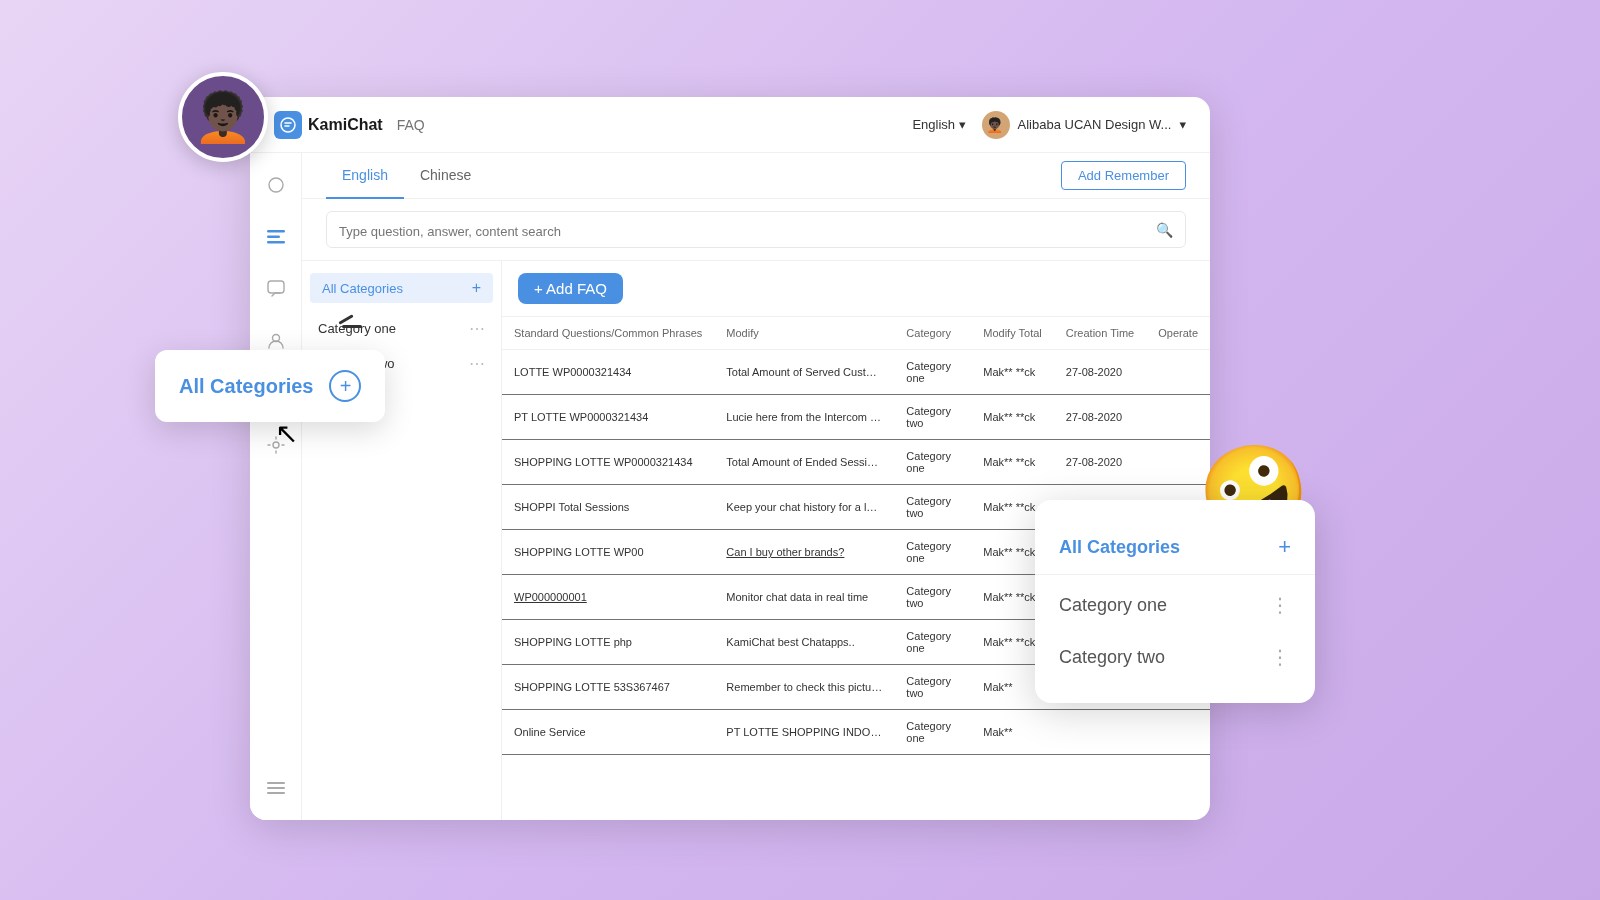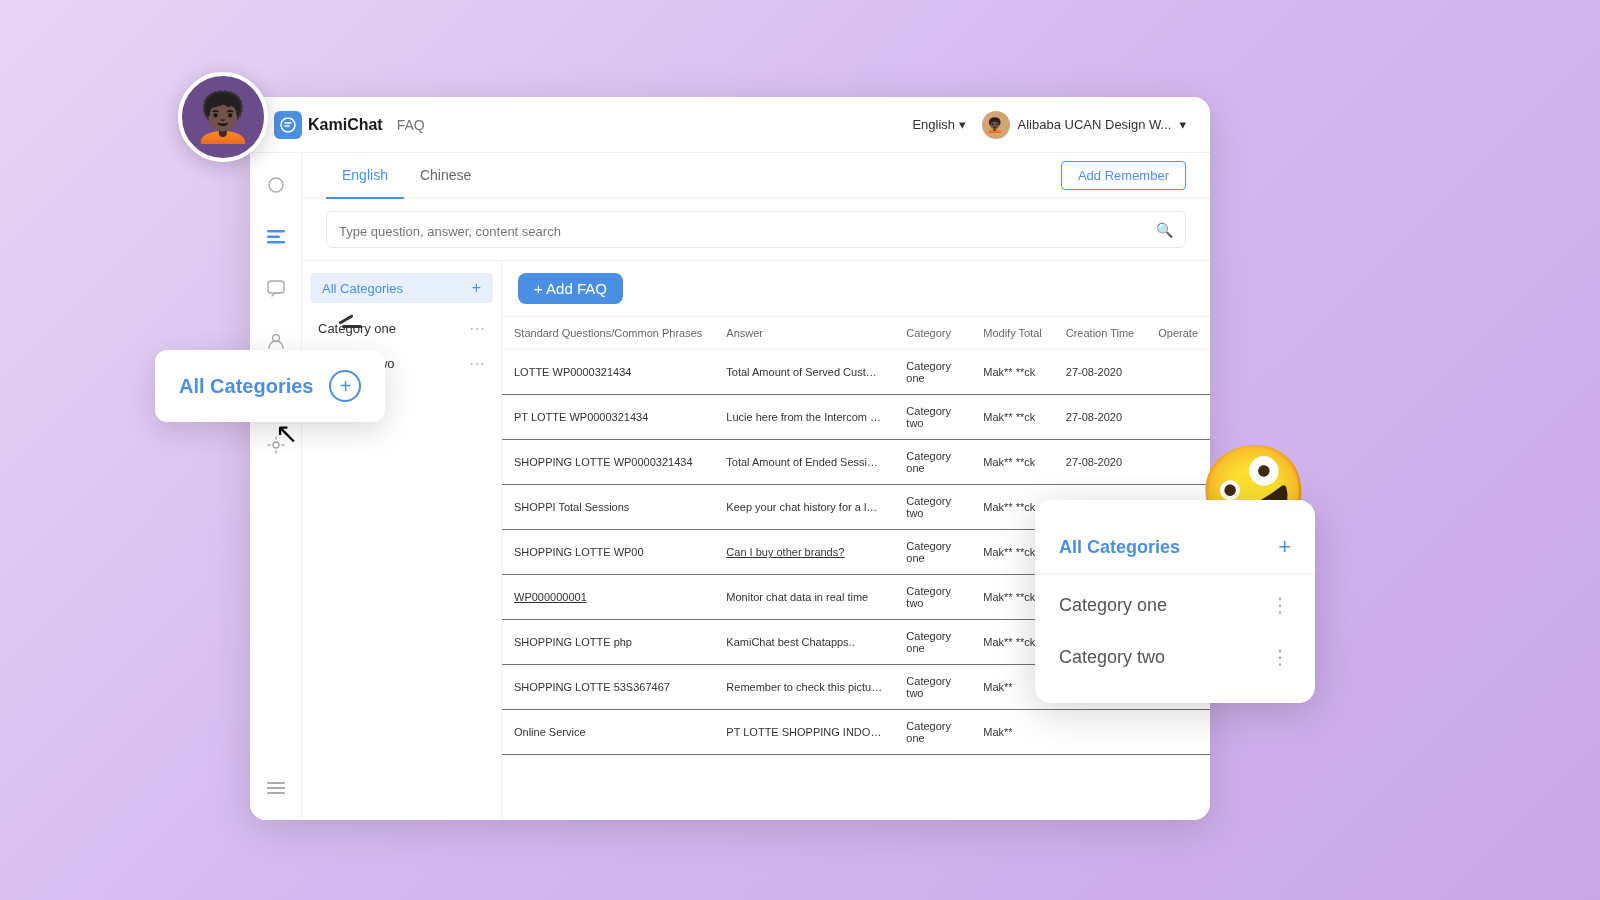--- a/index.html
+++ b/index.html
@@ -545,21 +545,21 @@
         </div>
 
         <div class="right-panel">
           <div class="add-faq-area">
             <button class="add-faq-btn">+ Add FAQ</button>
           </div>
           <table class="faq-table">
             <thead>
               <tr>
                 <th>Standard Questions/Common Phrases</th>
-                <th>Answer</th>
+                <th>Modify</th>
                 <th>Category</th>
                 <th>Modify Total</th>
                 <th>Creation Time</th>
                 <th>Operate</th>
               </tr>
             </thead>
             <tbody id="table-body">
                 <tr>
       <td class="truncate" style="max-width:200px;">LOTTE WP0000321434</td>
       <td class="truncate" style="max-width:180px;">Total Amount of Served Customers</td>

